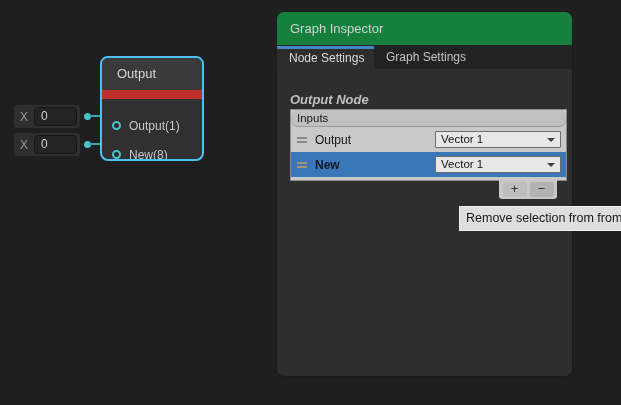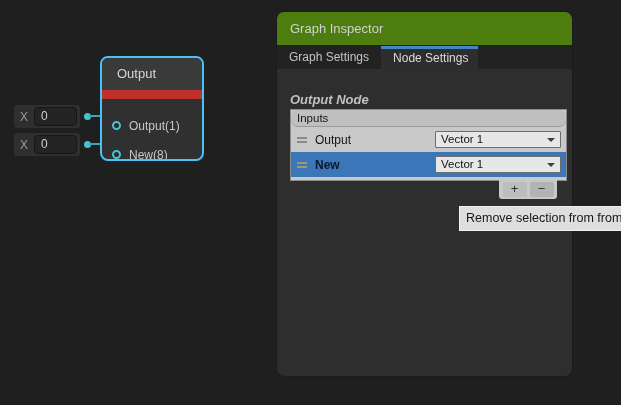--- a/index.html
+++ b/index.html
@@ -49,21 +49,21 @@
     border:2px solid var(--port-cyan,#45c4cf); background:#2a2a2a;
   }
   .port-label { margin-left:8px; color:#c8c8c8; font-size:12px; }
 
   
   #panel {
     position:absolute; left:276px; top:11px; width:297px; height:366px;
     background:var(--panel-bg,#2e2e2e); border:1px solid #1b1b1b; border-radius:8px;
   }
   #panel-header {
-    height:34px; background:#4d7c0f; border-radius:7px 7px 0 0;
+    height:34px; background:#15803d; border-radius:7px 7px 0 0;
     border-bottom:1px solid #202020;
     color:#d2d2d2; font-size:13px; line-height:33px; padding-left:13px;
   }
   #tabbar { height:23px; background:#222222; display:flex; }
   .tab { font-size:12px; }
   .tab.active {
     width:97px; background:#2d2d2d;
     border-top:3px solid var(--tab-accent,#4285c8);
     color:#dadada; line-height:19px; padding-left:12px;
   }
@@ -152,22 +152,22 @@
     </div>
   </div>
 </div>
 
 <div id="panel">
   <div id="panel-header">
     <span>Graph Inspector</span>
   </div>
 
   <div id="tabbar">
+    <div class="tab active">Node Settings</div>
     <div class="tab inactive">Graph Settings</div>
-    <div class="tab active">Node Settings</div>
   </div>
 
   <div id="section-title">Output Node</div>
 
   <div id="inputs-list">
     <div class="list-header">Inputs</div>
 
     <div class="list-row">
       <div class="drag-handle"></div>
       <span class="row-label">Output</span>

